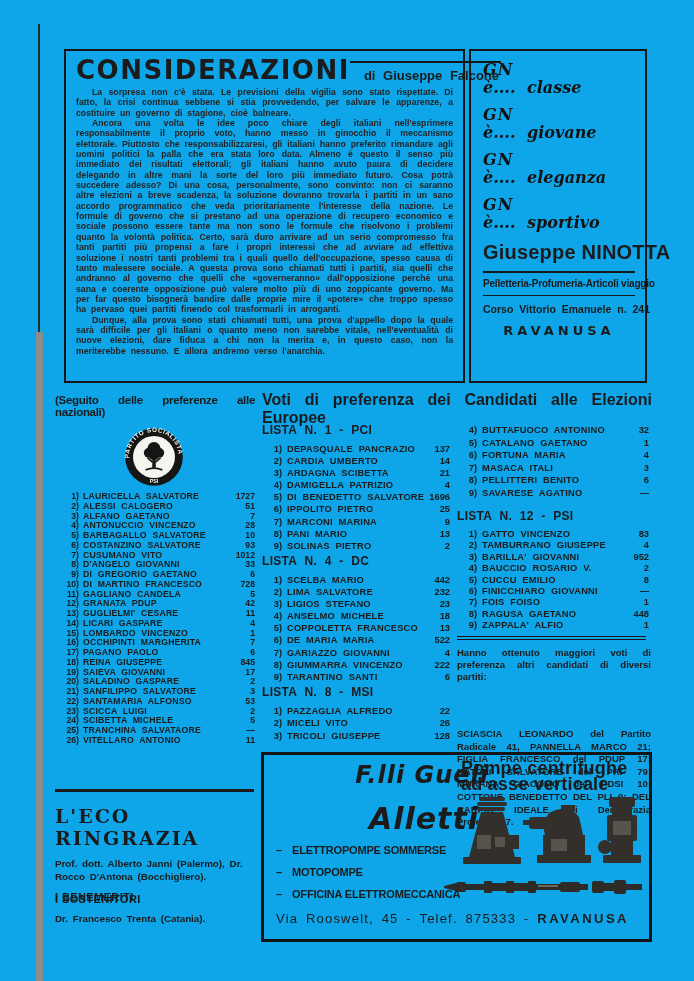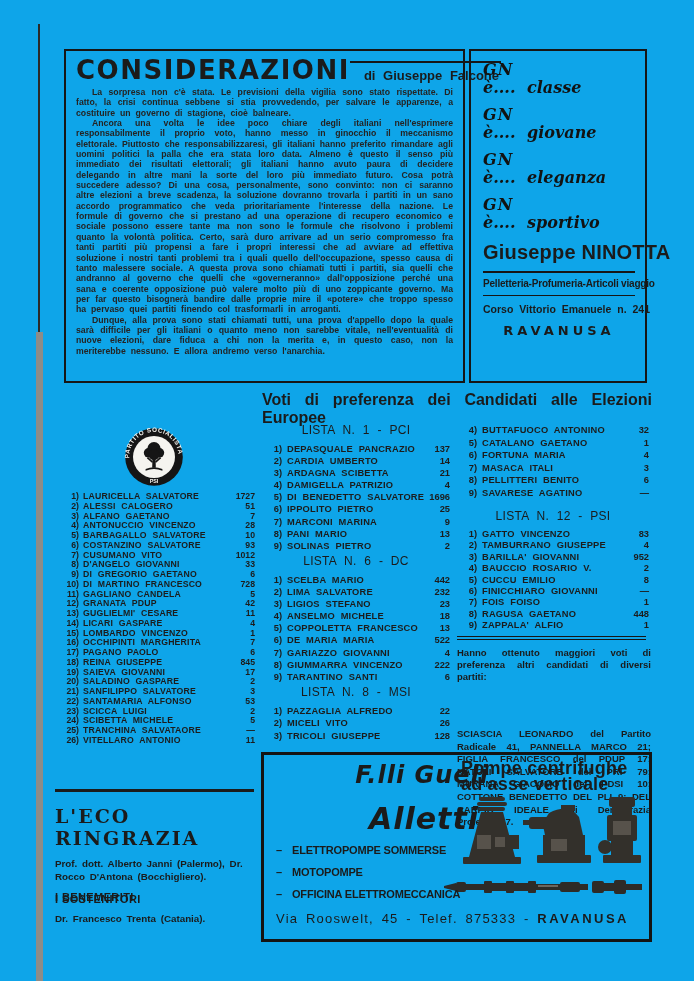--- a/index.html
+++ b/index.html
@@ -28,21 +28,21 @@
   .gn-rule2{border-top:1.5px solid #161616;margin:6px 0 7px 0;}
   .gn-address{font-size:10.5px;font-weight:bold;word-spacing:3px;white-space:nowrap;}
   .gn-city{font-size:13px;font-weight:900;letter-spacing:4px;text-align:center;margin-top:8px;font-family:"DejaVu Sans",sans-serif;}
 
   
   .left-header{position:absolute;left:55px;top:394px;width:200px;font-size:11.5px;font-weight:bold;text-align:justify;text-align-last:justify;letter-spacing:-0.3px;}
   .main-header{position:absolute;left:262px;top:391px;width:390px;font-size:16px;font-weight:bold;text-align:justify;text-align-last:justify;}
 
   .psi-logo{position:absolute;left:124px;top:427px;width:60px;height:60px;}
 
-  .list-title{margin:0 0 6px 0;font-size:12px;font-weight:normal;word-spacing:4px;letter-spacing:0.3px;text-align:center;}
+  .list-title{margin:0 0 6px 0;font-size:12px;font-weight:bold;word-spacing:4px;letter-spacing:0.3px;}
   .crow{display:flex;font-weight:bold;color:#1c1c1c;}
   .crow .num{flex:none;width:20px;text-align:right;margin-right:5px;}
   .crow .cname{flex:1;word-spacing:3px;letter-spacing:0.2px;white-space:nowrap;overflow:hidden;}
   .crow .votes{flex:none;text-align:right;}
 
   .national-list{position:absolute;left:55px;top:492px;width:200px;}
   .national-list .crow{font-size:8.7px;line-height:9.75px;}
   .national-list .crow .num{width:24px;margin-right:4px;}
 
   .block{position:absolute;}
@@ -127,20 +127,21 @@
         </div>
       </div>
     <div class="gn-name">Giuseppe NINOTTA</div>
     <div class="gn-rule"></div>
     <div class="gn-products">Pelletteria-Profumeria-Articoli viaggio</div>
     <div class="gn-rule2"></div>
     <div class="gn-address">Corso Vittorio Emanuele n. 241</div>
     <div class="gn-city">RAVANUSA</div>
   </aside>
 
+  <div class="left-header">(Seguito delle preferenze alle nazionali)</div>
   <div class="main-header">Voti di preferenza dei Candidati alle Elezioni Europee</div>
 
   <svg class="psi-logo" viewBox="0 0 100 100">
     <circle cx="50" cy="50" r="48" fill="#151515"></circle>
     <circle cx="50" cy="50" r="35" fill="#f5f4ef"></circle>
     <path id="ringTop" d="M 10 58 A 41 41 0 1 1 90 58" fill="none"></path>
     <text font-size="10.5" font-weight="bold" fill="#f5f4ef" letter-spacing="1" font-family="Liberation Sans, sans-serif">
       <textPath href="#ringTop" startOffset="4%">PARTITO SOCIALISTA</textPath>
     </text>
     <g fill="#151515">
@@ -369,21 +370,21 @@
 
         <div class="crow">
           <span class="num">9)</span>
           <span class="cname">SOLINAS PIETRO</span>
           <span class="votes">2</span>
         </div>
       </div>
   </div>
 
   <div class="block block-dc">
-    <h3 class="list-title">LISTA N. 6 - DC</h3>
+    <h3 class="list-title">LISTA N. 4 - DC</h3>
     <div>
 
         <div class="crow">
           <span class="num">1)</span>
           <span class="cname">SCELBA MARIO</span>
           <span class="votes">442</span>
         </div>
 
         <div class="crow">
           <span class="num">2)</span>

